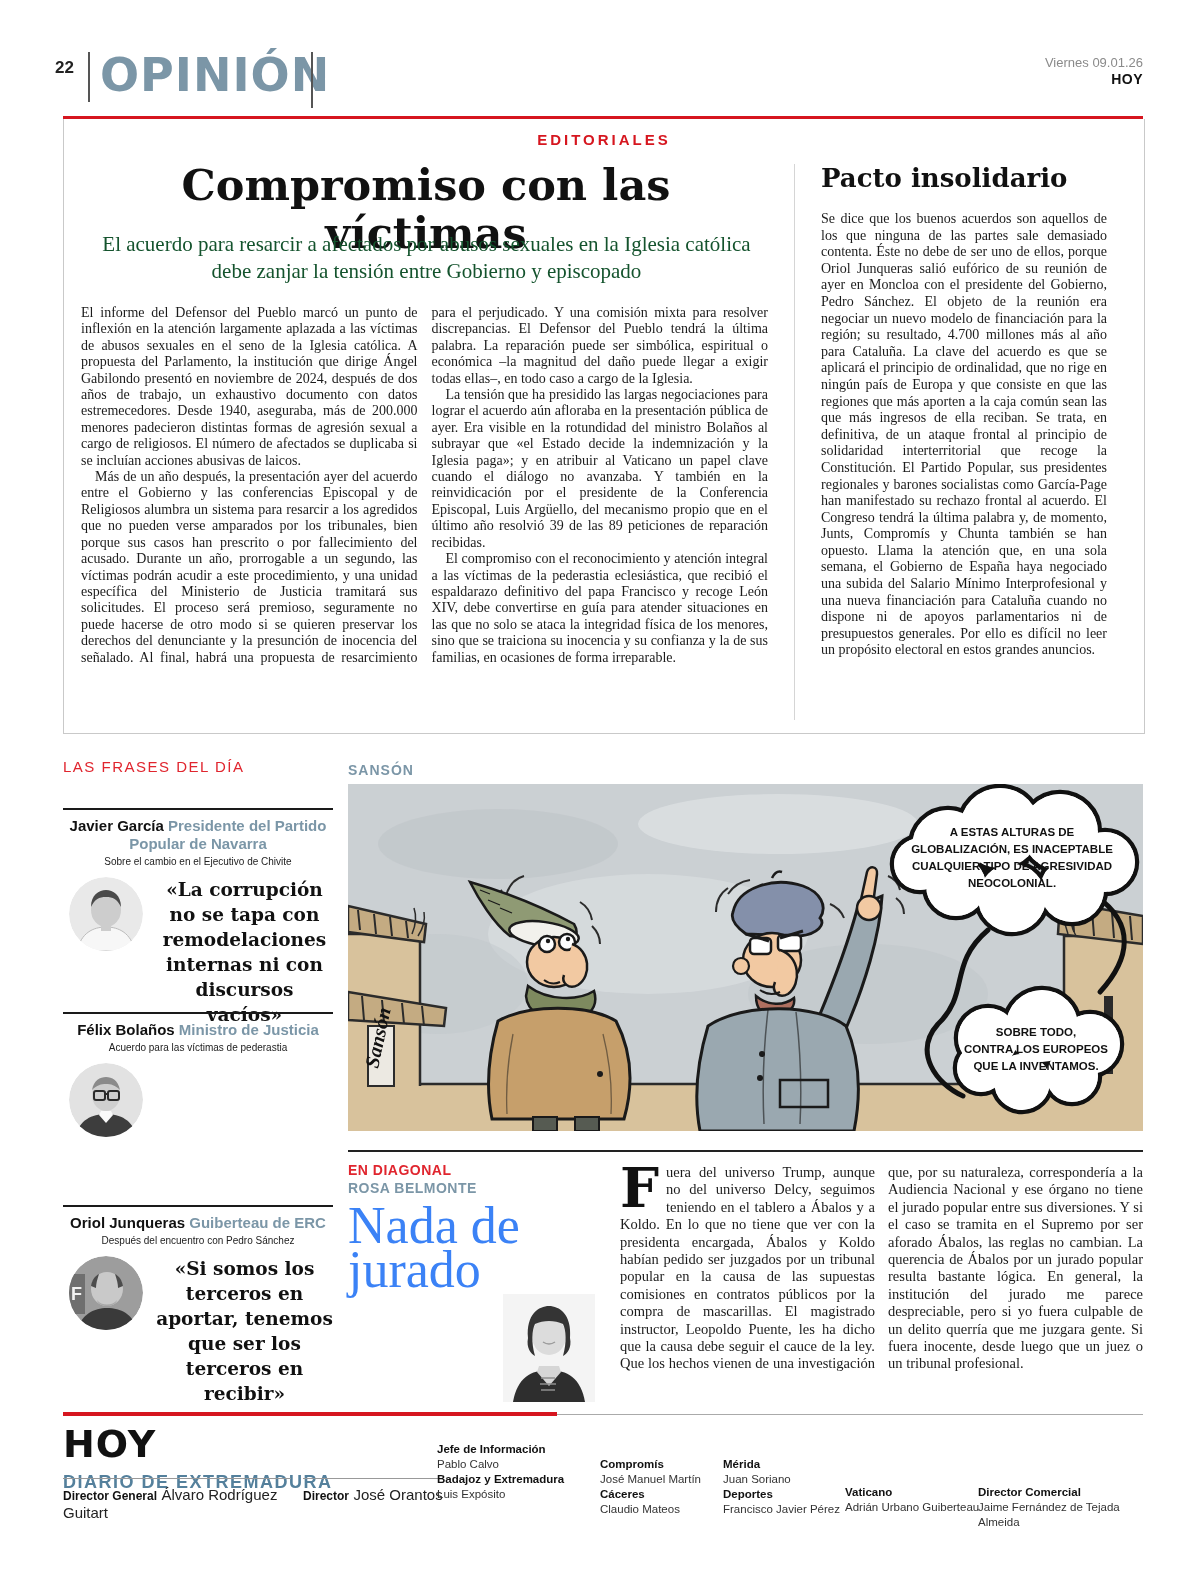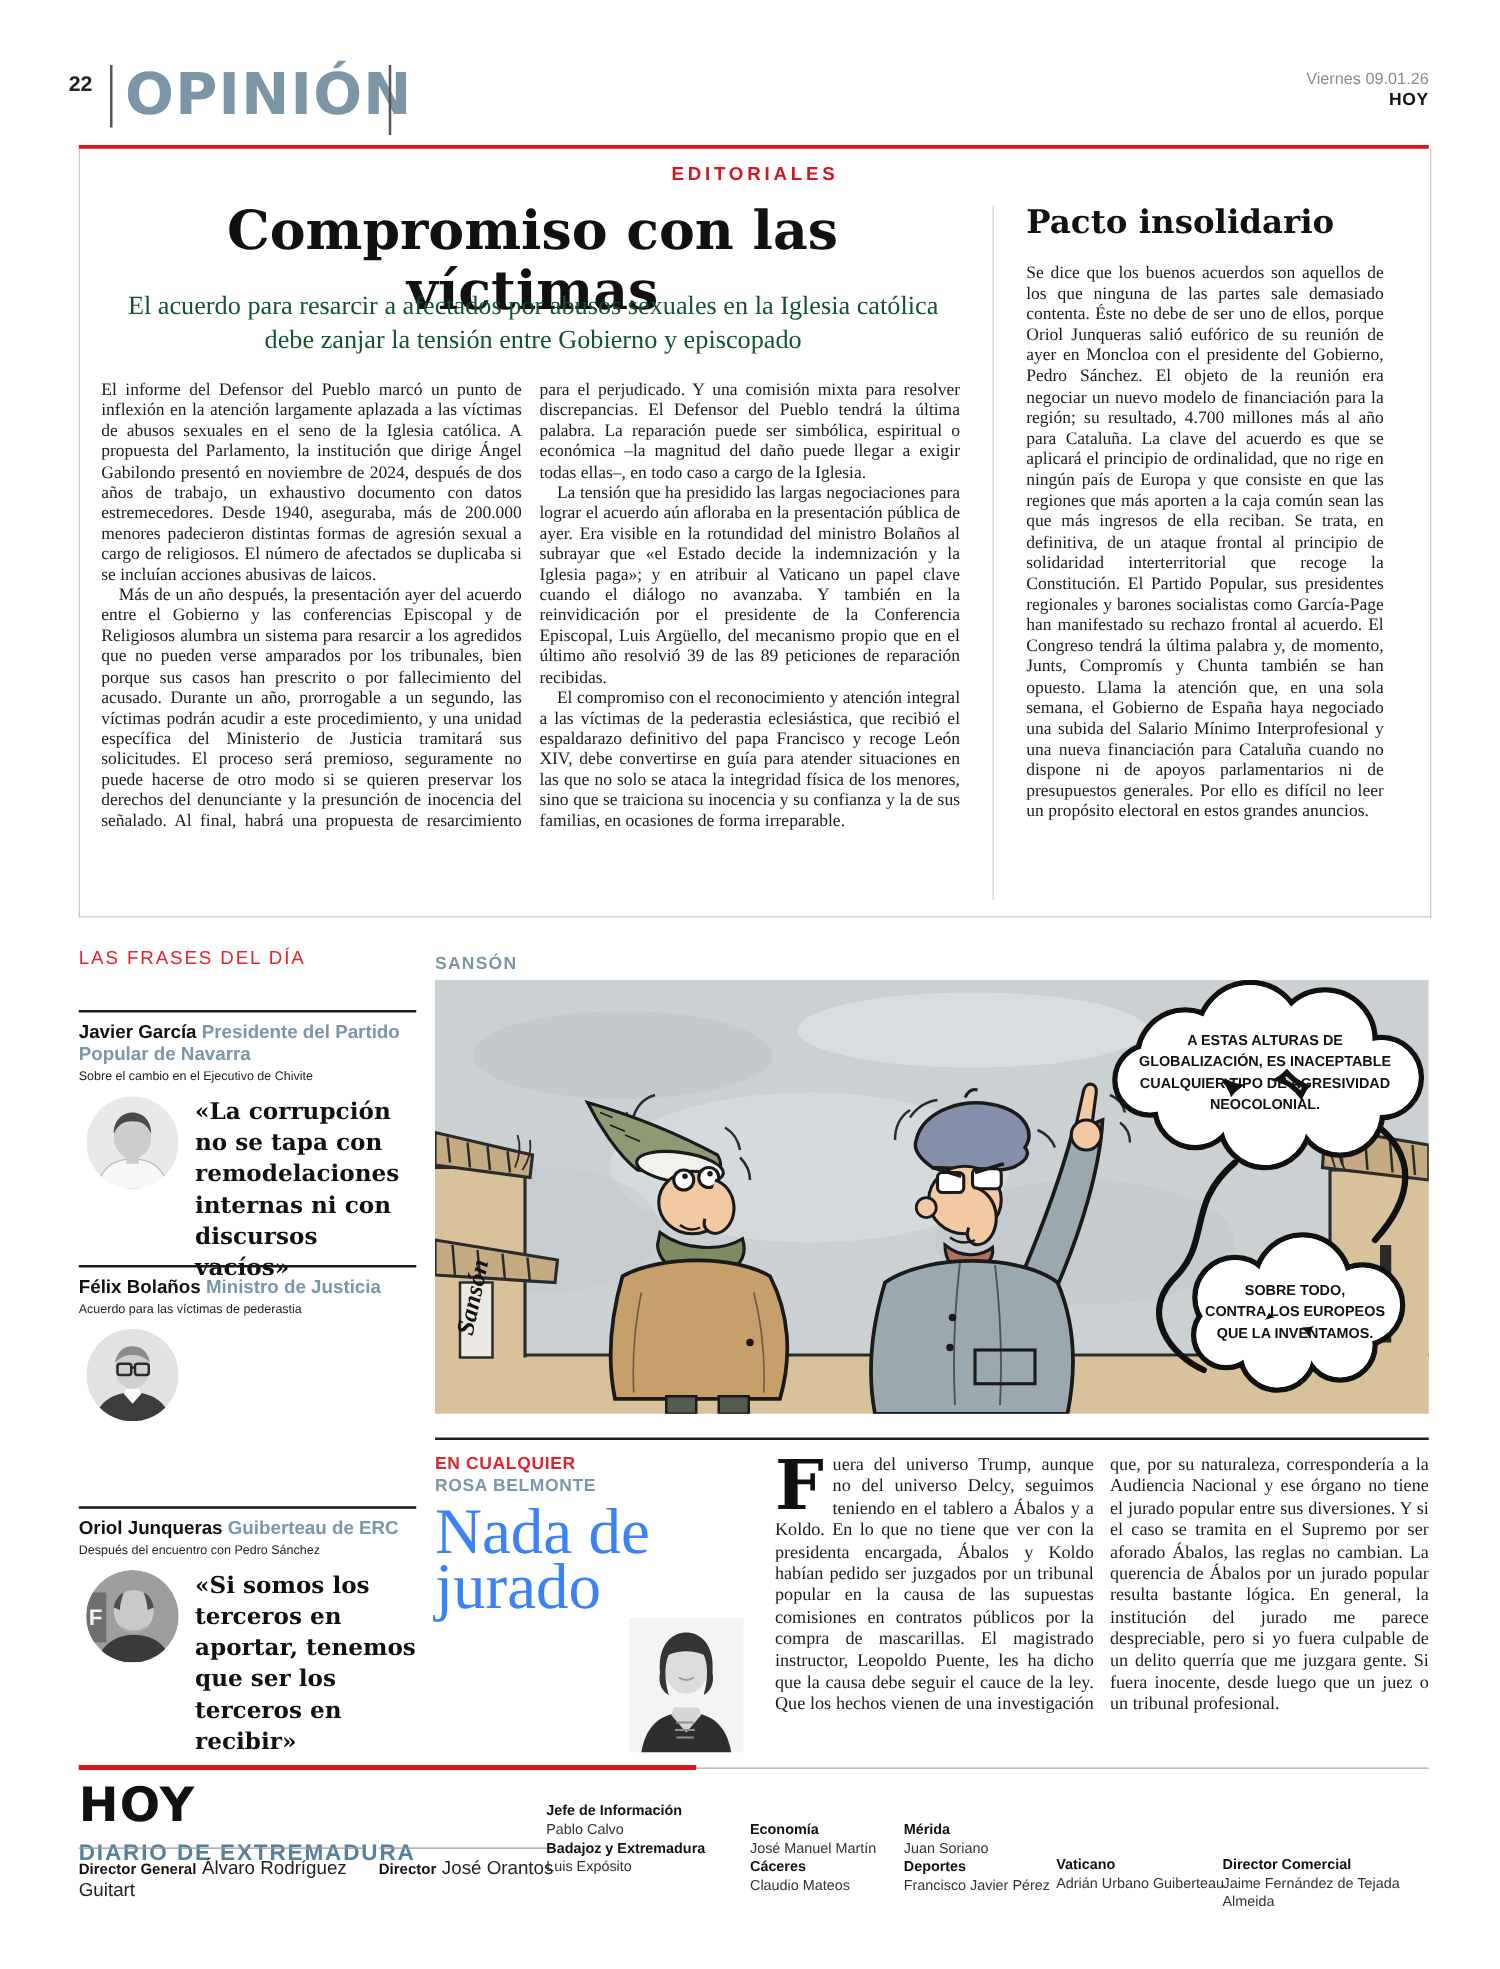--- a/index.html
+++ b/index.html
@@ -36,21 +36,21 @@
   .cols p + p{text-indent:14px;}
   .eddivider{left:730px;top:45px;width:1px;height:556px;background:#d5d5d5;}
   .sec-title{left:757px;top:44px;width:286px;
              font-family:"DejaVu Serif",serif;font-weight:bold;font-size:26px;color:#111;}
   .sec-body{left:757px;top:92px;width:286px;height:508px;overflow:hidden;
             font-family:"Liberation Serif",serif;font-size:14px;line-height:16.6px;text-align:justify;}
 
   
   .frases{left:63px;top:758px;width:270px;height:660px;}
   .frases-label{left:0;top:0;font-size:15px;color:#e0252e;letter-spacing:1.5px;font-weight:500;}
-  .quote-block{position:absolute;left:0;width:270px;border-top:2px solid #1a1a1a;padding-top:7px;}
+  .quote-block{position:absolute;left:0;width:270px;border-top:2px solid #1a1a1a;padding-top:7px;text-align:center;}
   .qb1{top:50px;} .qb2{top:254px;} .qb3{top:447px;}
   .qname{font-size:15px;line-height:18px;margin:0;}
   .qname .nm{font-weight:bold;color:#111;}
   .qname .rl{font-weight:bold;color:#7b96a7;}
   .qcontext{font-size:10px;color:#222;margin:3px 0 10px 0;}
   .qrow{display:flex;gap:13px;padding-left:6px;}
   .qphoto{width:74px;height:74px;border-radius:50%;overflow:hidden;flex:0 0 74px;}
   .qtext{font-family:"DejaVu Serif",serif;font-weight:bold;font-size:18.5px;line-height:25px;color:#111;width:178px;}
 
   
@@ -308,21 +308,21 @@
       <text x="688" y="269">CONTRA LOS EUROPEOS</text>
       <text x="688" y="286">QUE LA INVENTAMOS.</text>
     </g>
   </g>
 
   <text x="30" y="285" transform="rotate(-78 30 285)" font-family="Liberation Serif, serif" font-style="italic" font-size="20" font-weight="bold" fill="#111">Sansón</text>
 </svg>
 </div>
 
 <div class="abs diag">
-  <div class="abs kicker">EN CUALQUIER</div>
+  <div class="abs kicker">EN DIAGONAL</div>
   <div class="abs author">ROSA BELMONTE</div>
   <div class="abs diag-title">Nada de jurado</div>
   <div class="abs diag-photo">
     <svg viewBox="0 0 92 108" width="92" height="108">
       <rect x="0" y="0" width="92" height="108" fill="#f4f4f4"></rect>
       <path d="M10 108 C14 84 28 76 46 76 C64 76 78 84 82 108 Z" fill="#2e2e2e"></path>
       <path d="M34 78 L46 92 L58 78 L56 72 L36 72 Z" fill="#d6d6d6"></path>
       <path d="M38 84 h14 M37 90 h16 M38 96 h14" stroke="#8f8f8f" stroke-width="1.5"></path>
       <ellipse cx="46" cy="42" rx="17" ry="19" fill="#dcdcdc"></ellipse>
       <path d="M25 44 C23 20 36 12 46 12 C56 12 69 20 67 44 C69 54 64 60 60 62 C64 48 63 36 60 30 C52 26 40 26 32 30 C29 36 28 48 32 62 C28 60 23 54 25 44 Z" fill="#343434"></path>
@@ -349,21 +349,21 @@
     <span class="f-val">José Orantos</span>
   </div>
 
   <div class="staffcol sc1">
     <b>Jefe de Información</b><br>
     <span>Pablo Calvo</span><br>
     <b>Badajoz y Extremadura</b><br>
     <span>Luis Expósito</span>
   </div>
   <div class="staffcol sc2">
-    <b>Economía</b><br>
+    <b>Compromís</b><br>
     <span>José Manuel Martín</span><br>
     <b>Cáceres</b><br>
     <span>Claudio Mateos</span>
   </div>
   <div class="staffcol sc3">
     <b>Mérida</b><br>
     <span>Juan Soriano</span><br>
     <b>Deportes</b><br>
     <span>Francisco Javier Pérez</span>
   </div>

